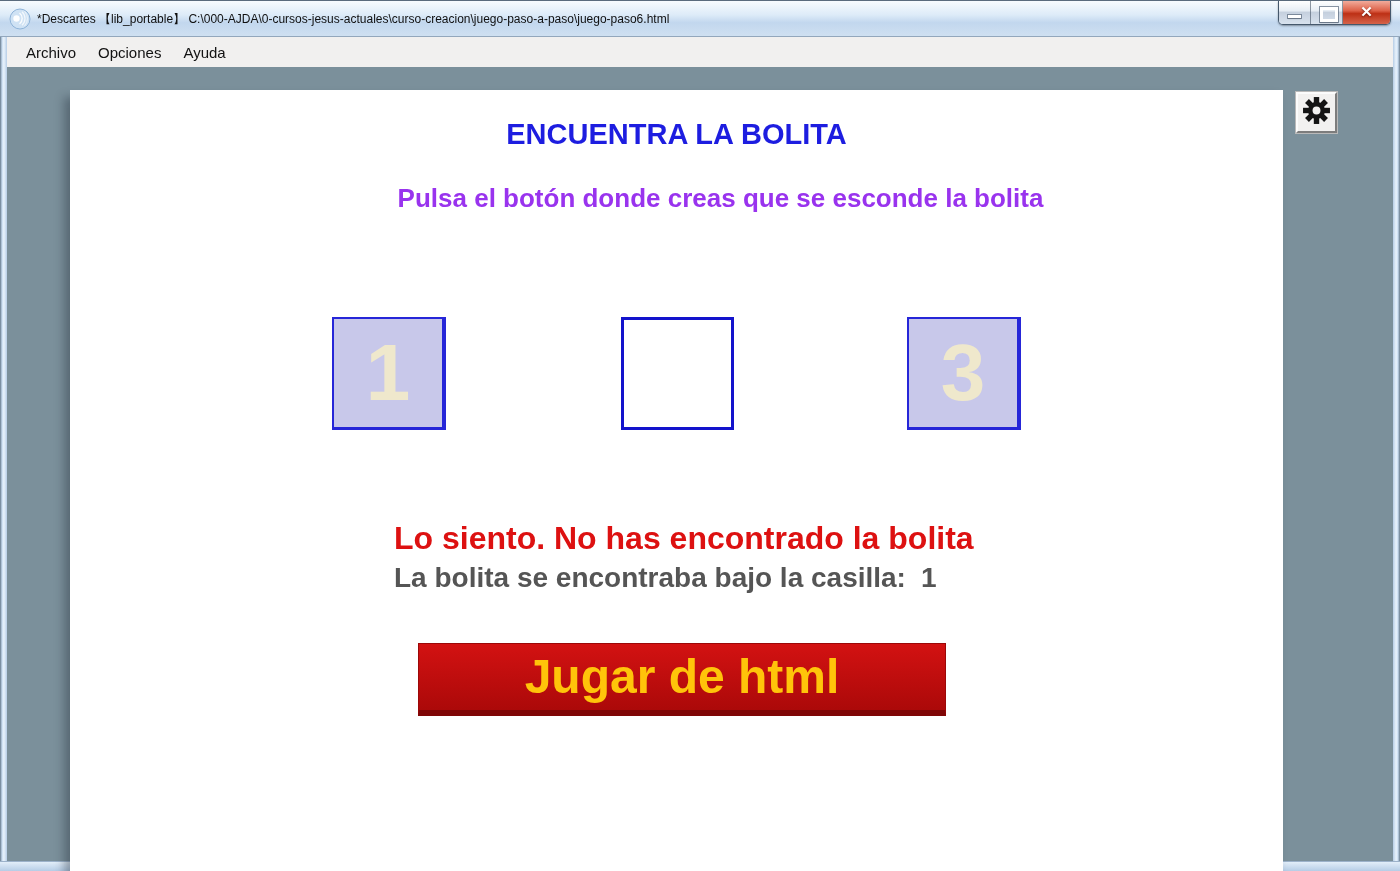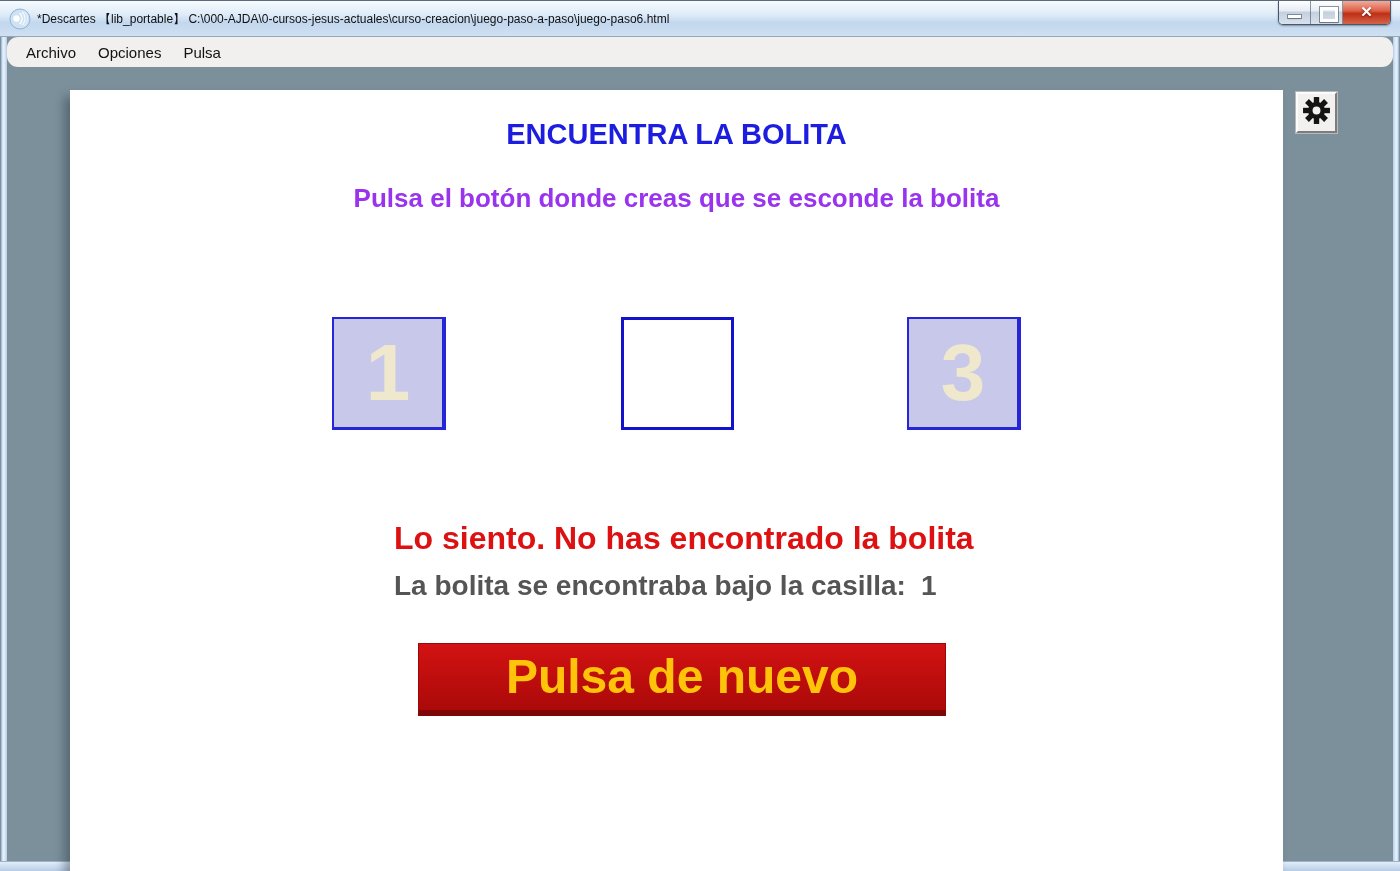--- a/index.html
+++ b/index.html
@@ -45,21 +45,21 @@
   .glyph-close {
     position: absolute; inset: 0; text-align: center; line-height: 22px;
     color: #fff; font-size: 15px; font-weight: bold;
     text-shadow: 0 1px 2px rgba(90,10,0,.8);
   }
 
   
   .menubar {
     position: absolute; top: 37px; left: 7px; right: 7px; height: 30px;
     background: #f1f0ef; box-sizing: border-box;
-    display: flex; align-items: center; padding-left: 8px; border-radius: 11px;
+    display: flex; align-items: center; padding-left: 8px;
   }
   .menu-item { padding: 0 11px; font-size: 15px; color: #121212; cursor: default; }
 
   
   .frame-left, .frame-right {
     position: absolute; top: 37px; bottom: 0; width: 7px;
     background: linear-gradient(90deg, #64788a, #cadef2 30%, #e9f3fc 55%, #b6cde6);
   }
   .frame-left { left: 0; }
   .frame-right { right: 0; transform: scaleX(-1); }
@@ -87,37 +87,37 @@
     cursor: pointer;
   }
 
   
   .game-title {
     position: absolute; top: 28px; left: 0; width: 100%;
     text-align: center; font-size: 29px; font-weight: bold; color: #1d1de0;
   }
   .game-subtitle {
     position: absolute; top: 93px; left: 0; width: 100%;
-    text-align: center; font-size: 26px; font-weight: bold; color: #9933ee;
+    text-align: center; font-size: 26px; font-weight: bold; color: #9933ee; padding-left: 44px;
   }
 
   .box {
     position: absolute; top: 227px; height: 113px; box-sizing: border-box;
     display: flex; align-items: center; justify-content: center;
     font-size: 80px; font-weight: bold; color: #efe8cc; cursor: pointer;
   }
   .box-filled { background: #c8c8ea; border: solid #2626d8; border-width: 2px 4px 3px 2px; }
   .box-open   { background: #ffffff; border: 3px solid #1313cc; }
   .box-1 { left: 262px; width: 114px; }
   .box-2 { left: 551px; width: 113px; }
   .box-3 { left: 837px; width: 114px; }
 
   .result { position: absolute; left: 324px; top: 428px; }
   .result-line1 { font-size: 32px; font-weight: bold; color: #dd1111; line-height: 40px; }
-  .result-line2 { font-size: 28px; font-weight: bold; color: #555555; line-height: 40px; margin-top: 8px; }
+  .result-line2 { font-size: 28px; font-weight: bold; color: #555555; line-height: 40px; }
   .result-line2 .value { margin-left: 15px; }
 
   .play-again {
     position: absolute; left: 348px; top: 553px; width: 528px; height: 73px;
     box-sizing: border-box;
     background: linear-gradient(#d31212, #bd0d0d 55%, #ab0909);
     border: 1px solid #9c0808; border-bottom: 6px solid #7f0606;
     color: #ffc40a; font-family: "Liberation Sans", sans-serif;
     font-size: 48px; font-weight: bold; text-align: center; line-height: 62px;
     cursor: pointer;
@@ -148,21 +148,21 @@
       </div>
       <div class="winbtn btn-close">
         <span class="glyph-close">✕</span>
       </div>
     </div>
   </div>
 
   <div class="menubar">
     <span class="menu-item">Archivo</span>
     <span class="menu-item">Opciones</span>
-    <span class="menu-item">Pulsa</span>
+    <span class="menu-item">Ayuda</span>
   </div>
 
   <div class="frame-left"></div>
   <div class="frame-right"></div>
   <div class="frame-bottom"></div>
 
   <div class="content">
 
     <div class="gear-button">
       <span>
@@ -194,17 +194,17 @@
       <div class="box box-open  box-2"></div>
       <div class="box box-filled box-3">3</div>
 
       <div class="result">
         <div class="result-line1">Lo siento. No has encontrado la bolita</div>
         <div class="result-line2">
           <span>La bolita se encontraba bajo la casilla:</span><span class="value">1</span>
         </div>
       </div>
 
-      <button class="play-again">Pulsa de nuevo</button>
+      <button class="play-again">Jugar de html</button>
 
     </div>
   </div>
 </div>
 
 </body></html>

